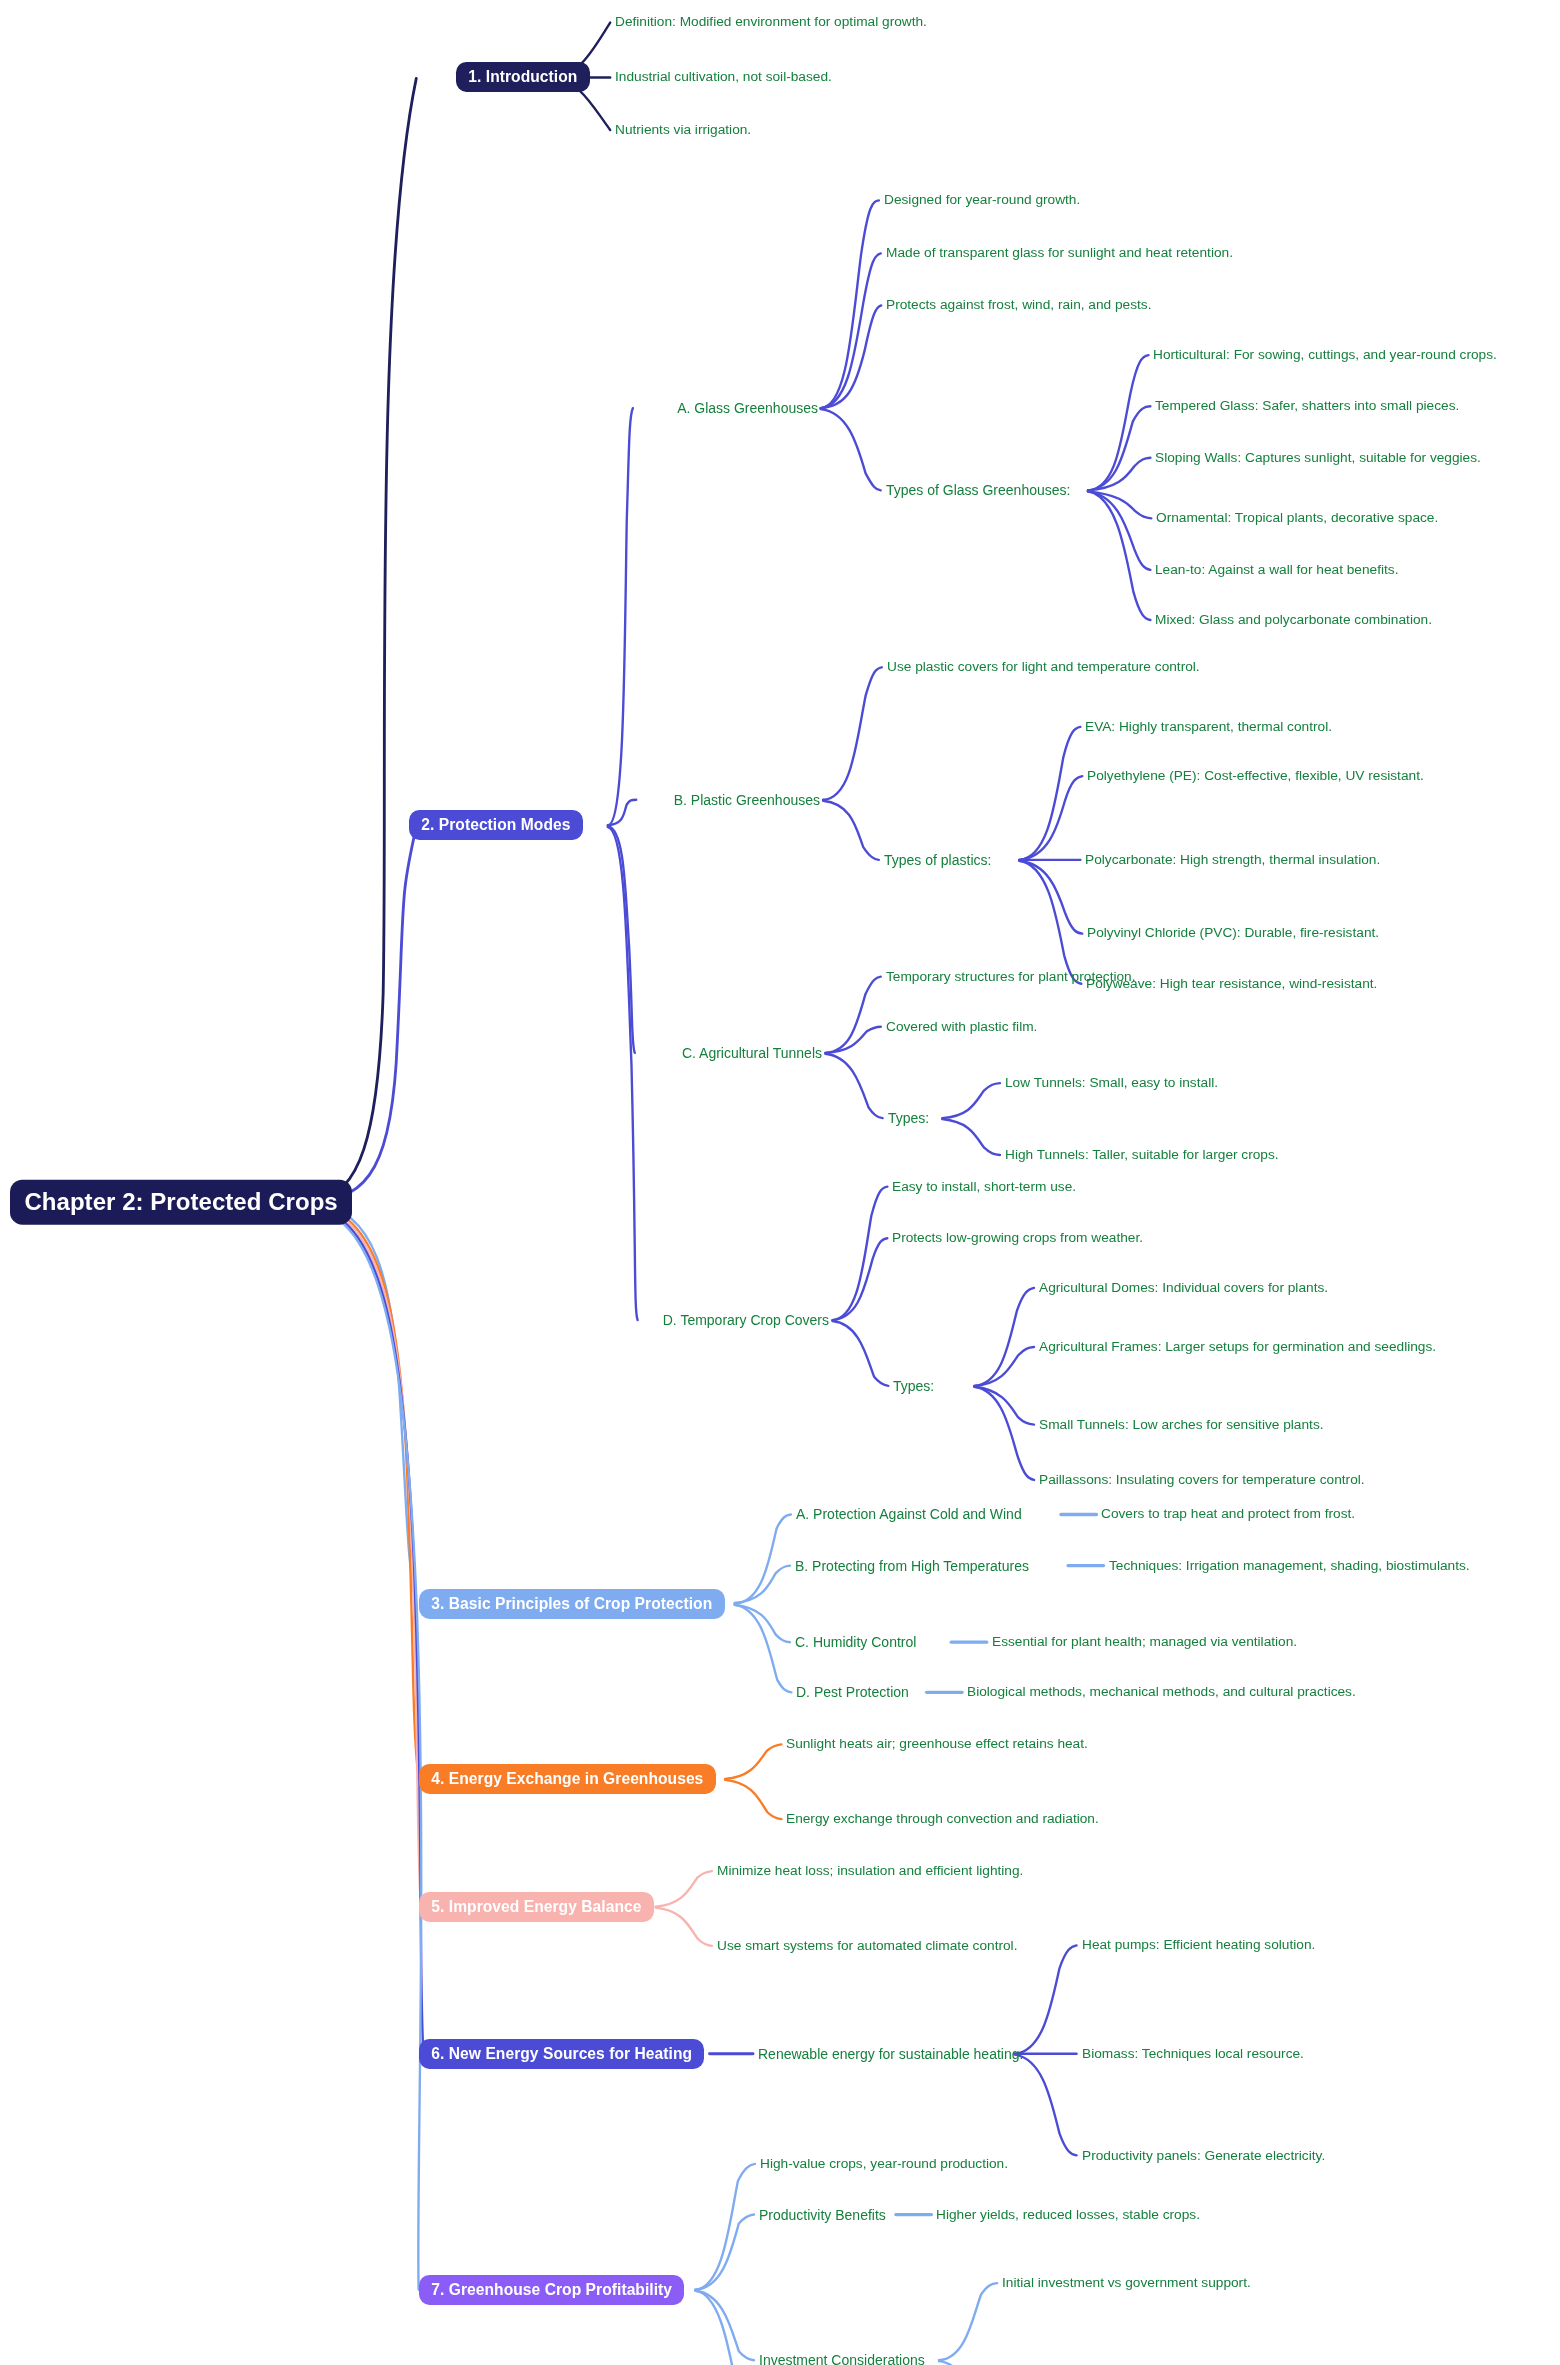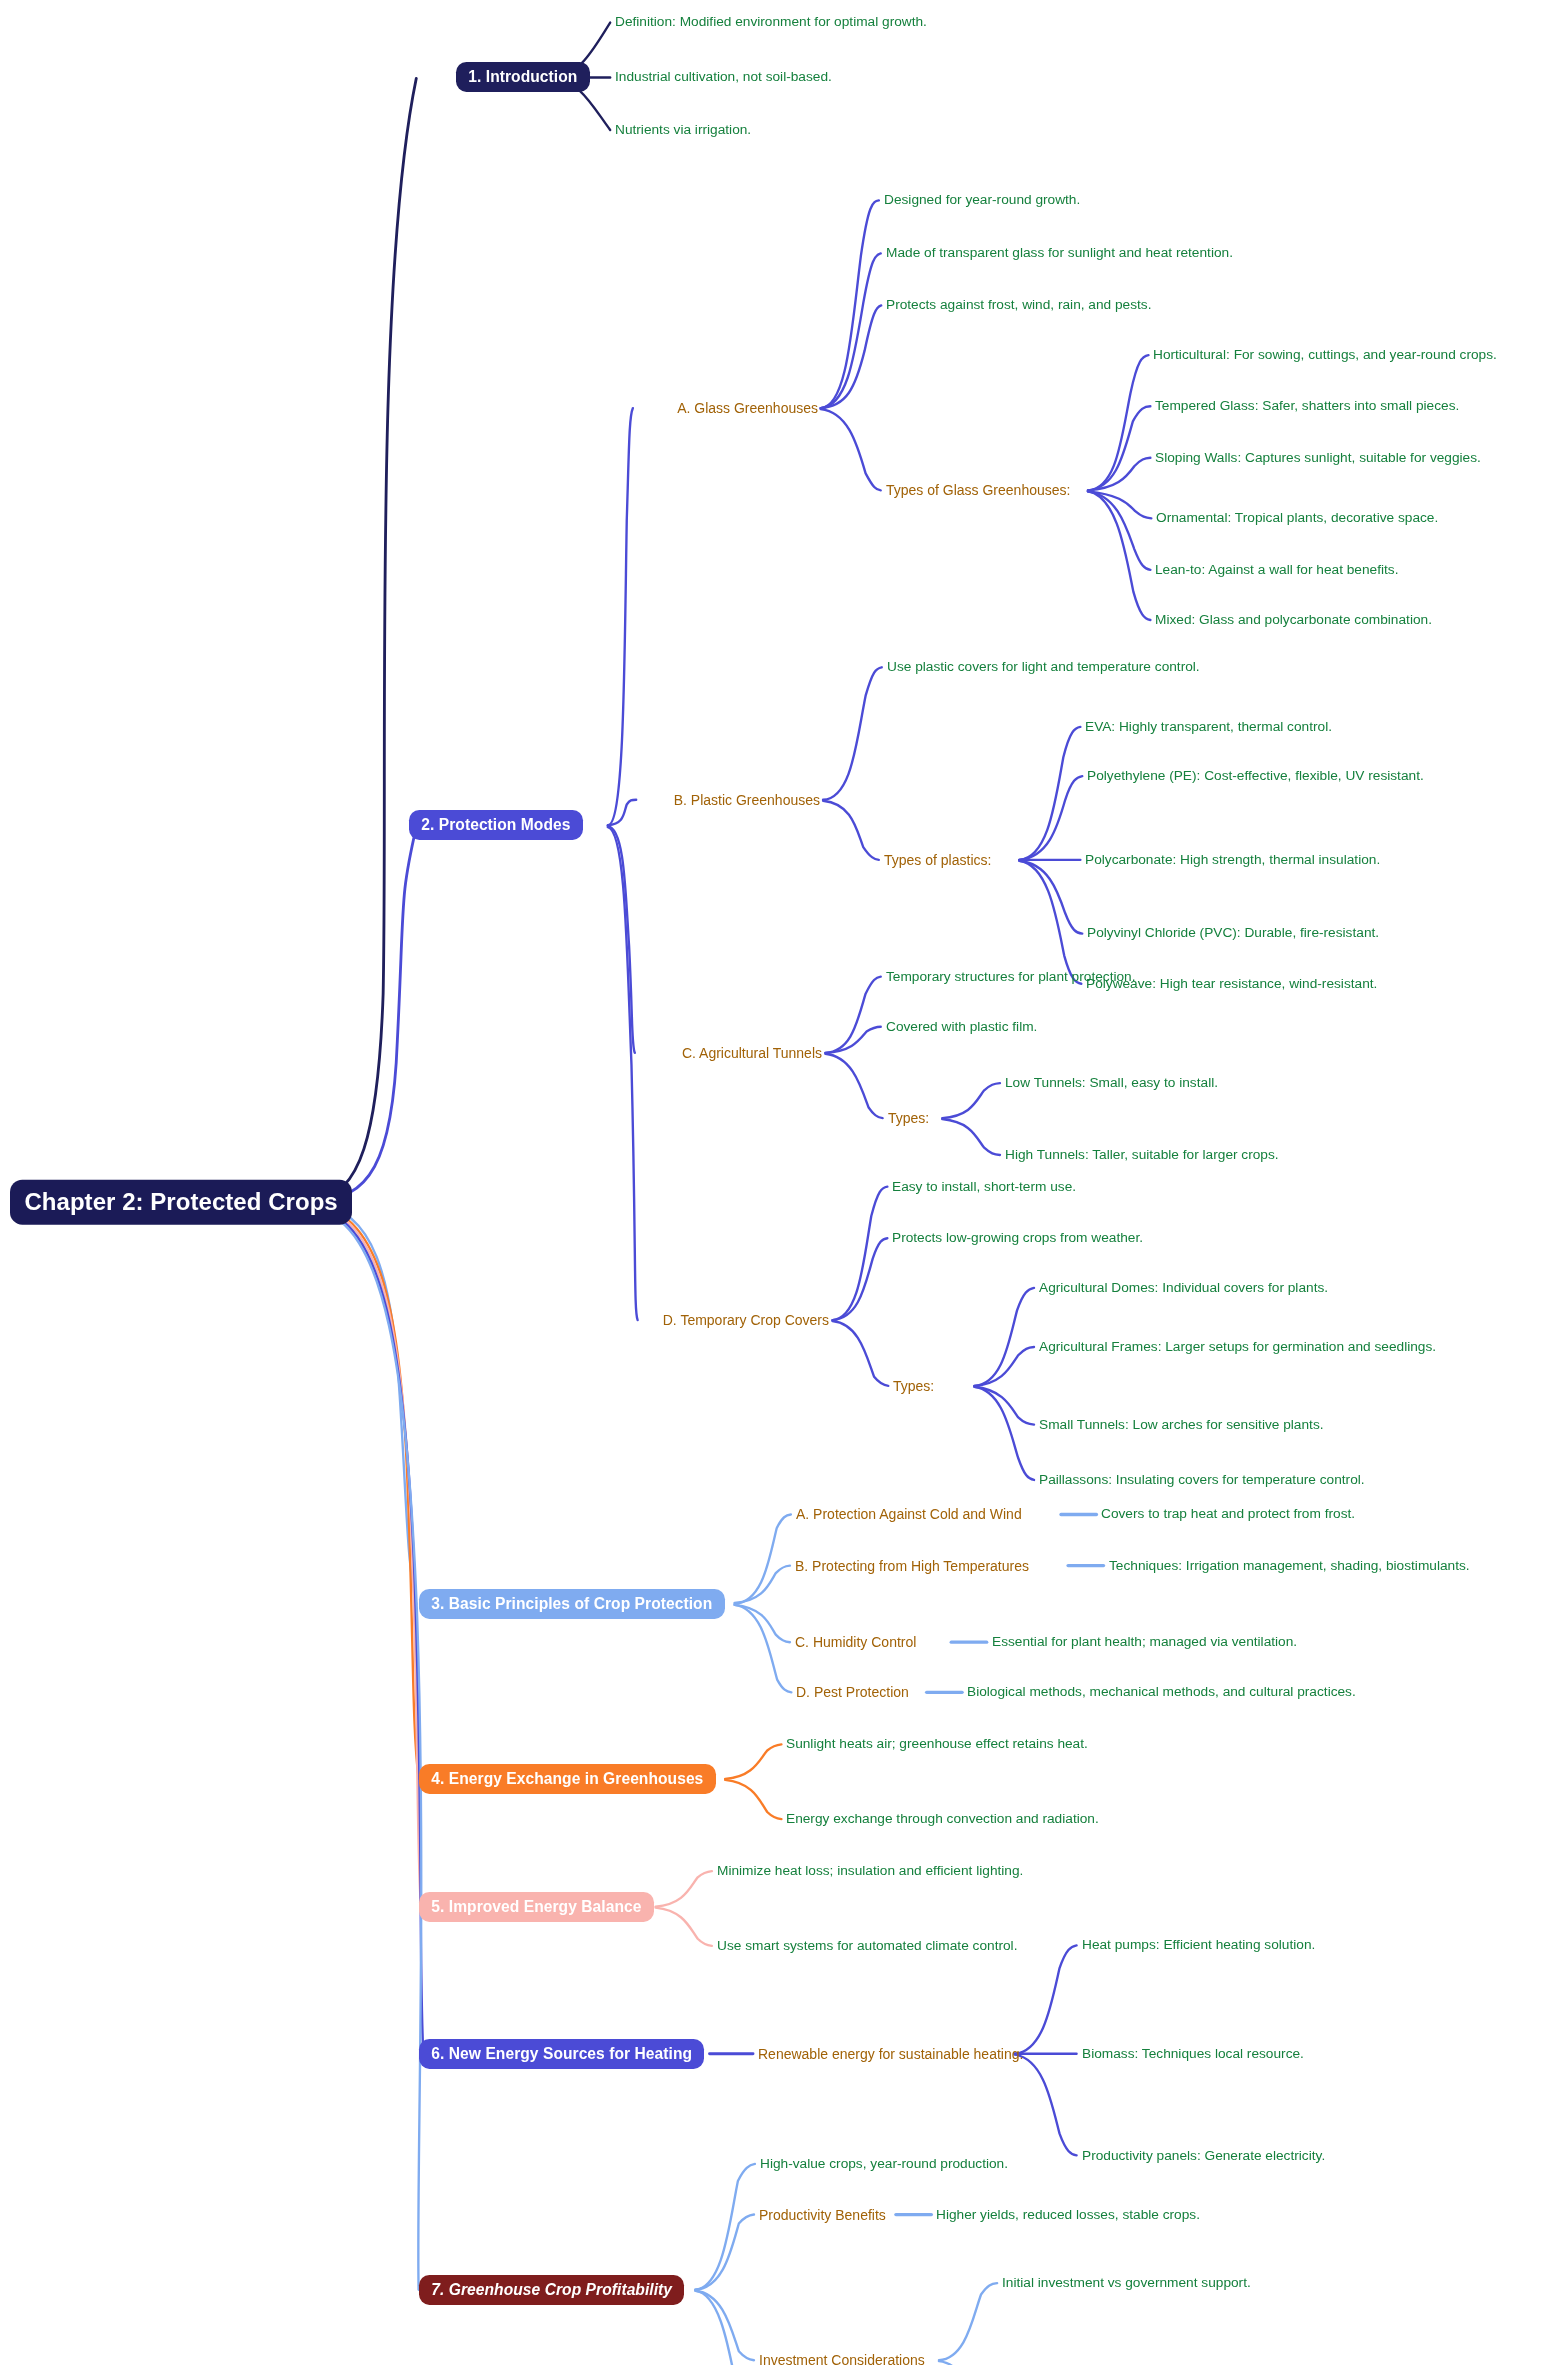--- a/index.html
+++ b/index.html
@@ -37,21 +37,21 @@
     padding:5.7px 12.3px 6.6px 12.3px;
     letter-spacing:0.05px;
   }
   .root .badge{
     font-size:24px;
     padding:8px 14px 9px 14px;
     border-radius:12.3px;
   }
   .lvl1 .badge{ font-size:15.6px; }
   .plain{
-    color:#a16207;
+    color:#15803d;
     font-size:14px;
     font-weight:400;
   }
   .leaf{
     color:#15803d;
     font-size:13.7px;
     font-weight:400;
   }
   .anchor-right{ transform:translate(-100%,-50%); }
 </style>
@@ -272,21 +272,21 @@
 
   <div class="node lvl1" style="left:419px; top:2054px;">
     <span class="badge" style="background:#4b4bd6;">6. New Energy Sources for Heating</span>
   </div>
   <div class="node" style="left:758px; top:2054px;"><span class="plain">Renewable energy for sustainable heating.</span></div>
   <div class="node" style="left:1082px; top:1945px;"><span class="leaf">Heat pumps: Efficient heating solution.</span></div>
   <div class="node" style="left:1082px; top:2054px;"><span class="leaf">Biomass: Techniques local resource.</span></div>
   <div class="node" style="left:1082px; top:2156px;"><span class="leaf">Productivity panels: Generate electricity.</span></div>
 
   <div class="node lvl1" style="left:419px; top:2290px;">
-    <span class="badge" style="background:#7f1d1d;font-style:italic;">7. Greenhouse Crop Profitability</span>
+    <span class="badge" style="background:#8b5cf6;">7. Greenhouse Crop Profitability</span>
   </div>
   <div class="node" style="left:760px; top:2164px;"><span class="leaf">High-value crops, year-round production.</span></div>
   <div class="node" style="left:759px; top:2215px;"><span class="plain">Productivity Benefits</span></div>
   <div class="node" style="left:936px; top:2215px;"><span class="leaf">Higher yields, reduced losses, stable crops.</span></div>
   <div class="node" style="left:759px; top:2360px;"><span class="plain">Investment Considerations</span></div>
   <div class="node" style="left:1002px; top:2283px;"><span class="leaf">Initial investment vs government support.</span></div>
 
 </div>
 
 

